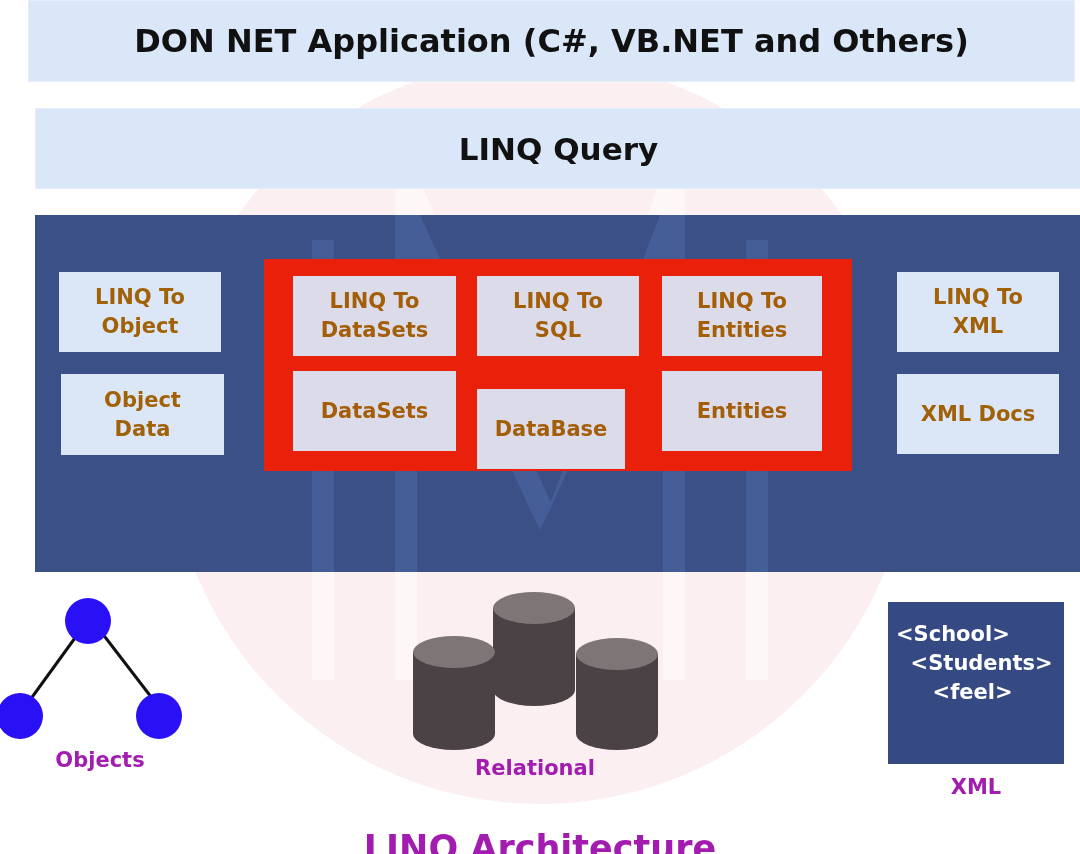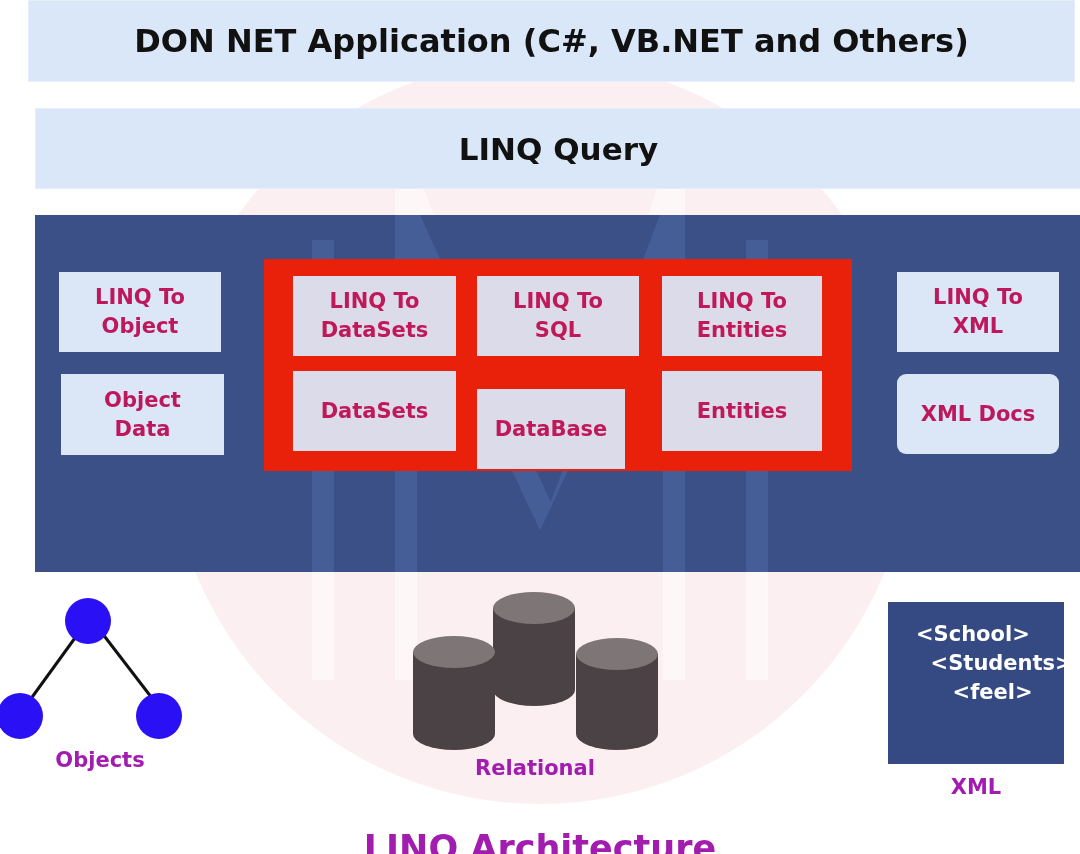--- a/index.html
+++ b/index.html
@@ -22,31 +22,31 @@
       position: absolute; left: 35px; top: 215px; width: 1045px; height: 357px;
       background: #354a82; opacity: 0.97;
     }
     .red-frame {
       position: absolute; left: 264px; top: 259px; width: 588px; height: 212px;
       background: #e9200a;
     }
     .box {
       position: absolute; background: #dbe6f7;
       display: flex; align-items: center; justify-content: center; text-align: center;
-      font-weight: bold; font-size: 21px; line-height: 29px; color: #be185d;
+      font-weight: bold; font-size: 21px; line-height: 29px; color: #a16207;
       white-space: pre-line;
     }
     .label {
       position: absolute; font-weight: bold; color: #a21caf; text-align: center;
     }
     .xml-box {
       position: absolute; left: 888px; top: 602px; width: 176px; height: 162px;
       background: #354a82;
       color: #ffffff; font-weight: bold; font-size: 21px; line-height: 29px;
-      box-sizing: border-box; padding-top: 18px; padding-left: 28px;
+      box-sizing: border-box; padding-top: 18px; padding-left: 8px;
     }
     .xml-line { white-space: pre; }
   </style>
 </head>
 <body>
 
 <svg class="watermark" viewBox="0 0 1080 854">
   <circle cx="540" cy="432" r="372" fill="#f9dcdf" opacity="0.45"></circle>
   <g fill="#ffffff" opacity="0.55">
     <rect x="312" y="240" width="22" height="440"></rect>
@@ -110,21 +110,21 @@
   <span>DataBase</span>
 </div>
 <div class="box" style="left:662px;top:371px;width:160px;height:80px;opacity:0.95;">
   <span>Entities</span>
 </div>
 
 <div class="box" style="left:897px;top:272px;width:162px;height:80px;">
   <span>LINQ To
 XML</span>
 </div>
-<div class="box" style="left:897px;top:374px;width:162px;height:80px;border-radius:9px;">
+<div class="box" style="left:897px;top:374px;width:162px;height:80px;">
   <span>XML Docs</span>
 </div>
 
 <svg class="abs" style="left:0;top:590px;" width="200" height="160" viewBox="0 0 200 160">
   <line x1="88" y1="30" x2="30" y2="110" stroke="#111" stroke-width="3"></line>
   <line x1="92" y1="30" x2="155" y2="112" stroke="#111" stroke-width="3"></line>
   <circle cx="88" cy="31" r="23" fill="#2a10f5"></circle>
   <circle cx="20" cy="126" r="23" fill="#2a10f5"></circle>
   <circle cx="159" cy="126" r="23" fill="#2a10f5"></circle>
 </svg>

